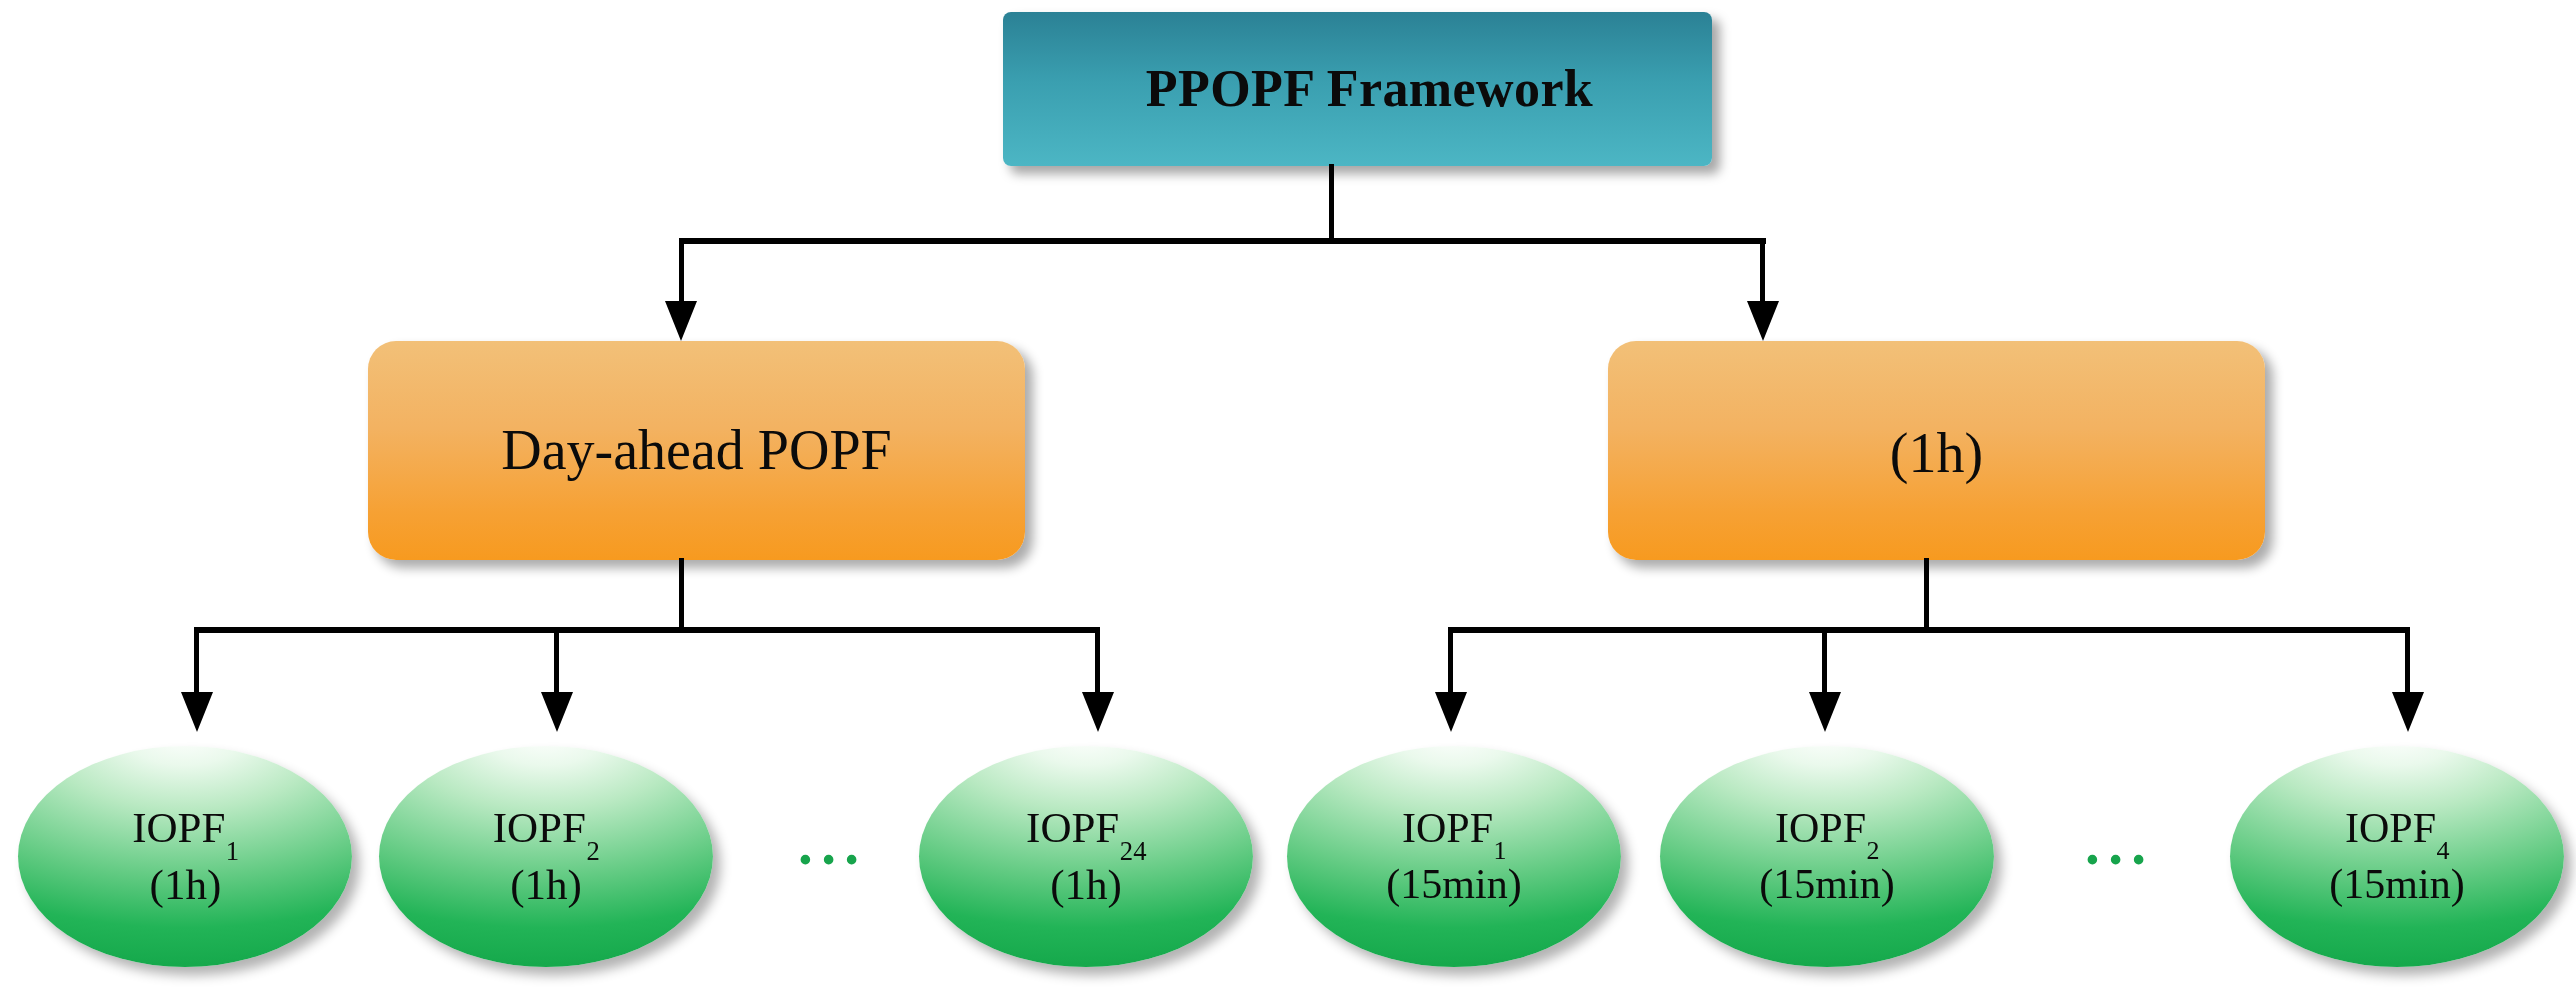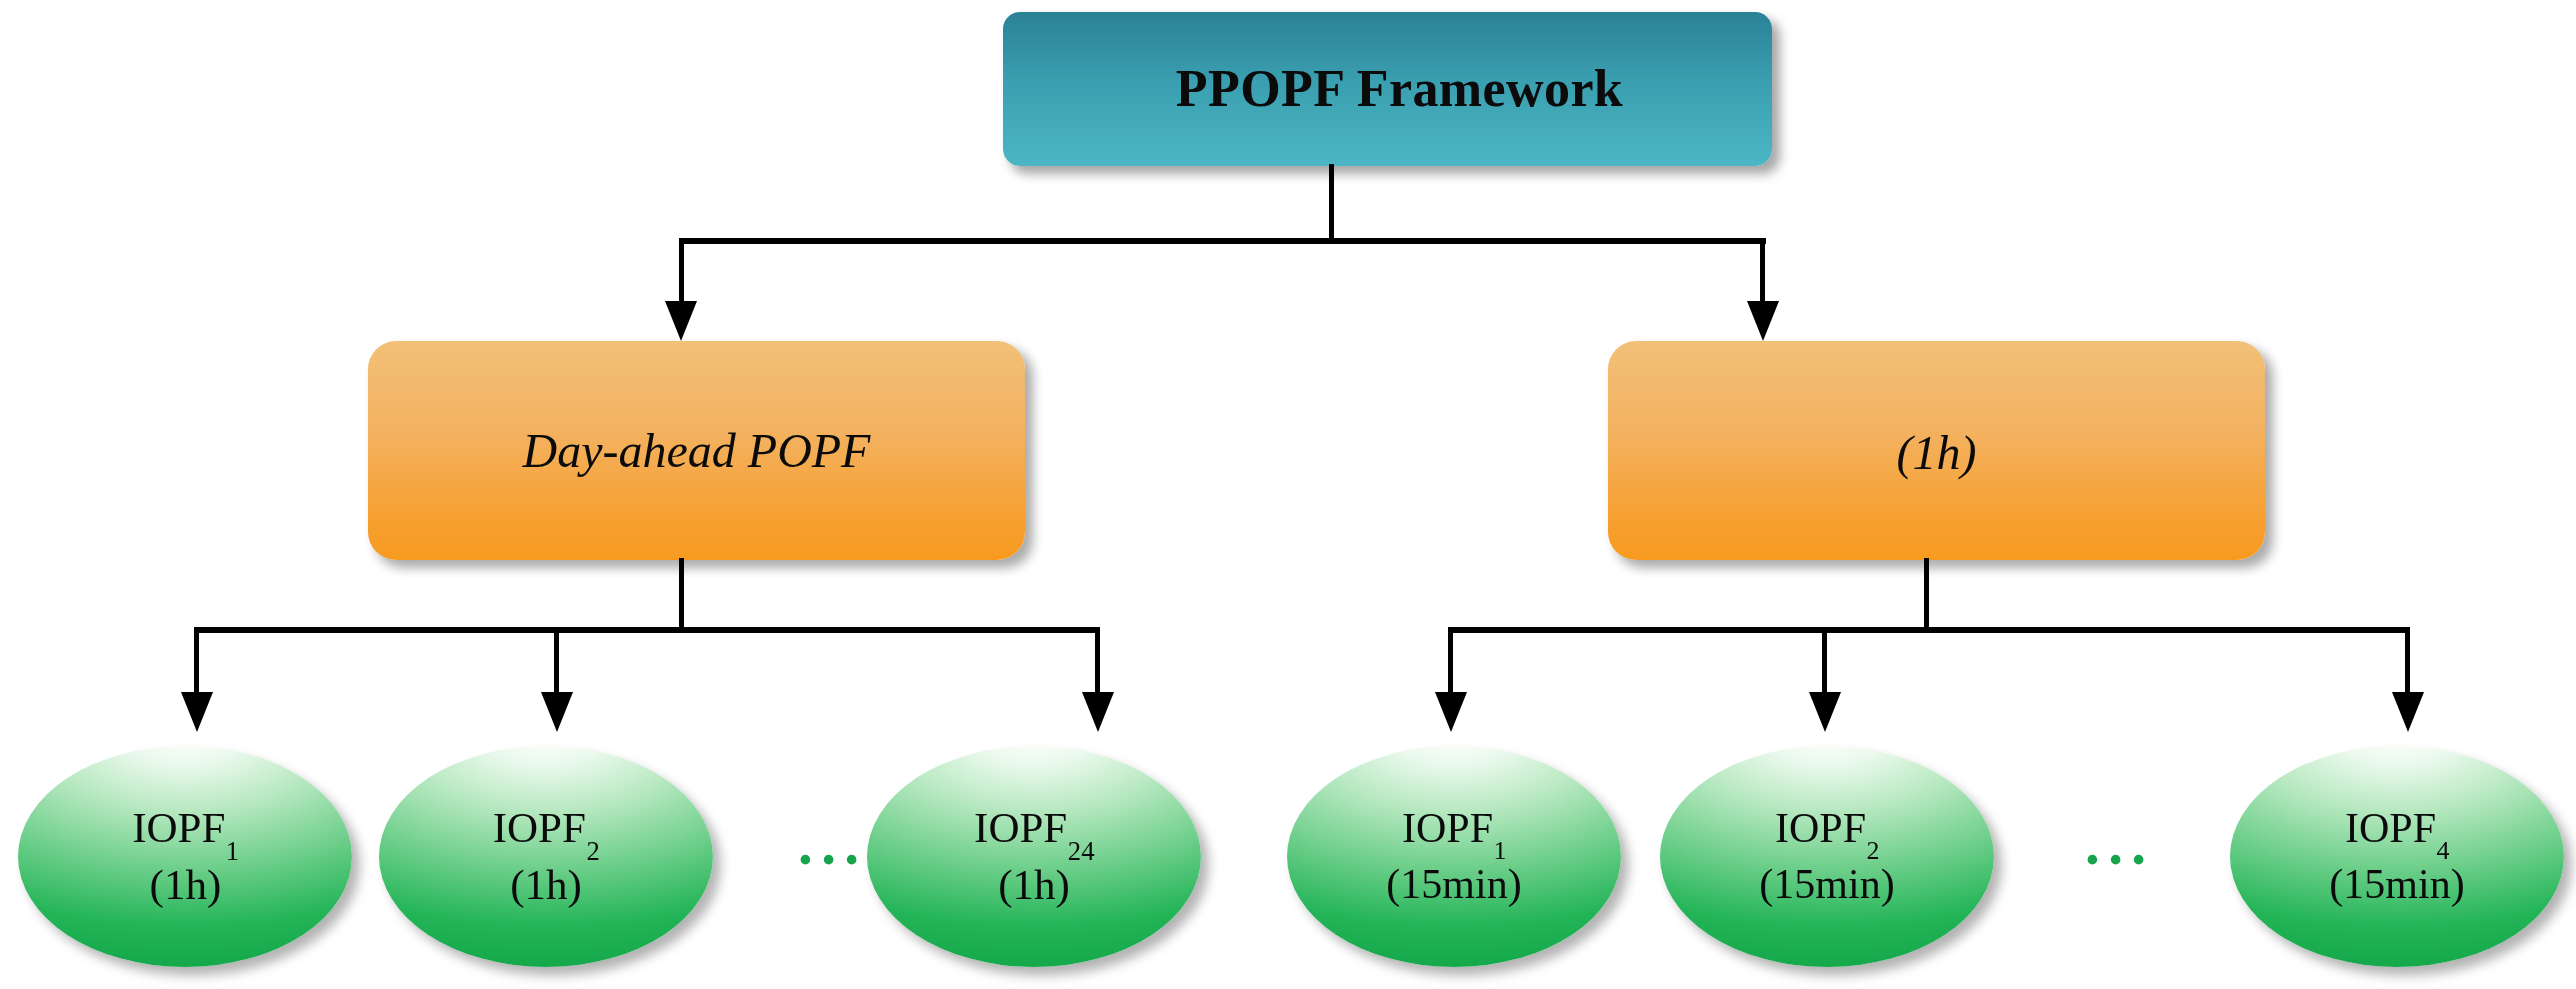--- a/index.html
+++ b/index.html
@@ -40,43 +40,43 @@
   .box {
     position: absolute;
     display: flex;
     align-items: center;
     justify-content: center;
     box-sizing: border-box;
   }
   .box-root {
     left: 1003px;
     top: 11.7px;
-    width: 769px;
+    width: 709px;
     height: 154px;
-    border-radius: 17px;
+    border-radius: 8px;
     background: linear-gradient(to bottom, #2b8195 0%, #3a9fb0 45%, #4cb6c4 100%);
     box-shadow: 7.5px 7.5px 11px rgba(0,0,0,0.35);
     padding-left: 24px;
   }
   .box-root .node-text {
     font-weight: bold;
     font-size: 52px;
     letter-spacing: 0.4px;
   }
 
   
   .box-mid {
     top: 341px;
     width: 657px;
     height: 219px;
     border-radius: 28px;
     background: linear-gradient(to bottom, #f2c078 0%, #f3b261 40%, #f6a134 78%, #f79a1f 100%);
     box-shadow: 7.5px 7.5px 11px rgba(0,0,0,0.33);
   }
-  .box-mid .node-text { font-size: 48px; font-style: italic; }
+  .box-mid .node-text { font-size: 56px; }
   .box-mid .line2 { margin-top: 5px; }
   #box-day-ahead { left: 368px; }
   #box-real-time { left: 1608px; }
 
   
   .ellipse {
     position: absolute;
     top: 746px;
     width: 334px;
     height: 221px;
@@ -177,21 +177,21 @@
 
   <div class="ellipse" style="left:379px;">
     <span class="node-text">
       <span class="line1"><span>IOPF</span><span class="sub">2</span></span>
       <span class="line2">(1h)</span>
     </span>
   </div>
 
   <div class="dots" style="left:798px; top:815px;">...</div>
 
-  <div class="ellipse" style="left:867px;align-items:center;">
+  <div class="ellipse" style="left:919px;align-items:center;">
     <span class="node-text">
       <span class="line1"><span>IOPF</span><span class="sub">24</span></span>
       <span class="line2">(1h)</span>
     </span>
   </div>
 
   <div class="ellipse narrow" style="left:1287px;">
     <span class="node-text">
       <span class="line1"><span>IOPF</span><span class="sub">1</span></span>
       <span class="line2">(15min)</span>

